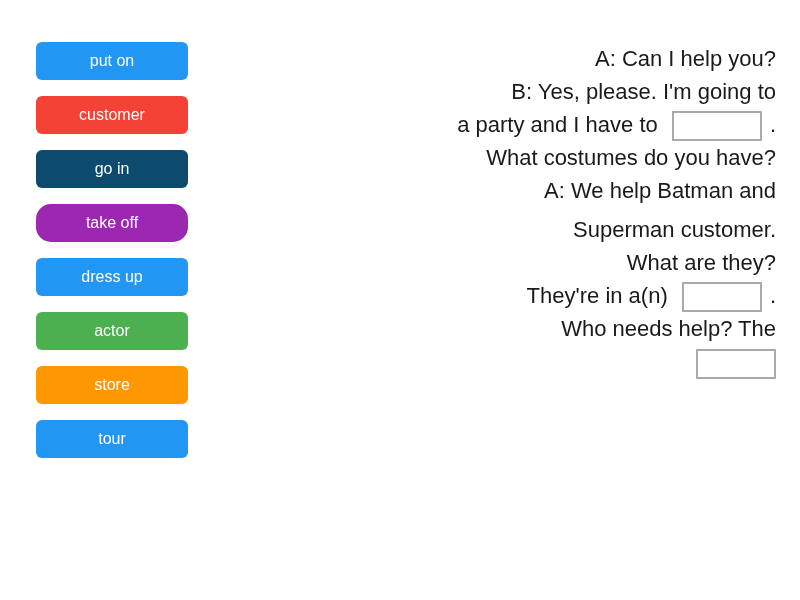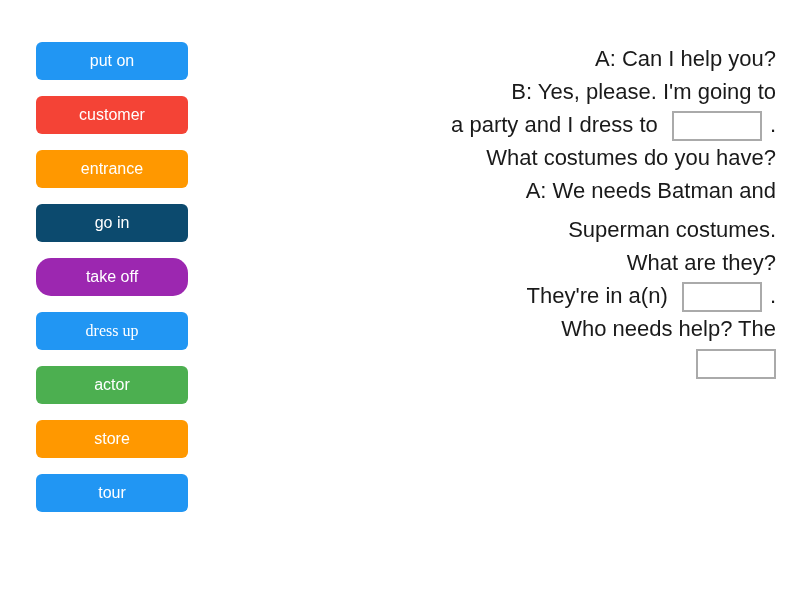--- a/index.html
+++ b/index.html
@@ -71,41 +71,40 @@
       margin-bottom: 6px;
     }
   </style>
 </head>
 <body>
 
 <div class="left-panel">
 
 <button class="word-btn" style="background-color: rgb(33, 150, 243);">put on</button>
     <button class="word-btn" style="background-color: rgb(244, 67, 54);">customer</button>
-    <button class="word-btn" style="background-color: rgb(255, 152, 0);">entrance</button>
     <button class="word-btn" style="background-color: #0c4a6e;">go in</button>
     <button class="word-btn" style="background-color: rgb(156, 39, 176); border-radius: 15px;">take off</button>
-    <button class="word-btn" style="background-color: rgb(33, 150, 243); font-family: Liberation Serif, serif;">dress up</button>
+    <button class="word-btn" style="background-color: rgb(33, 150, 243);">dress up</button>
     <button class="word-btn" style="background-color: rgb(76, 175, 80);">actor</button>
     <button class="word-btn" style="background-color: rgb(255, 152, 0);">store</button>
     <button class="word-btn" style="background-color: rgb(33, 150, 243);">tour</button>
   </div>
 
 <div class="right-panel">
   <div class="text-block">
     <span>A: Can I help you?</span><br>
     <span>B: Yes, please. I'm going to</span><br>
-    <span>a party and I dress to</span>
+    <span>a party and I have to</span>
     <span class="blank-box"></span><span>.</span>
     <br>
     <span>What costumes do you have?</span><br>
-    <span>A: We needs Batman and</span>
+    <span>A: We help Batman and</span>
   </div>
 
   <div class="text-block">
-    <span>Superman costumes.</span><br>
+    <span>Superman customer.</span><br>
     <span>What are they?</span><br>
     <span>They're in a(n)</span>
     <span class="blank-box-sm"></span><span>.</span><br>
     <span>Who needs help? The</span><br>
     <span class="blank-box-sm"></span>
   </div>
 </div>
 
 </body></html>

